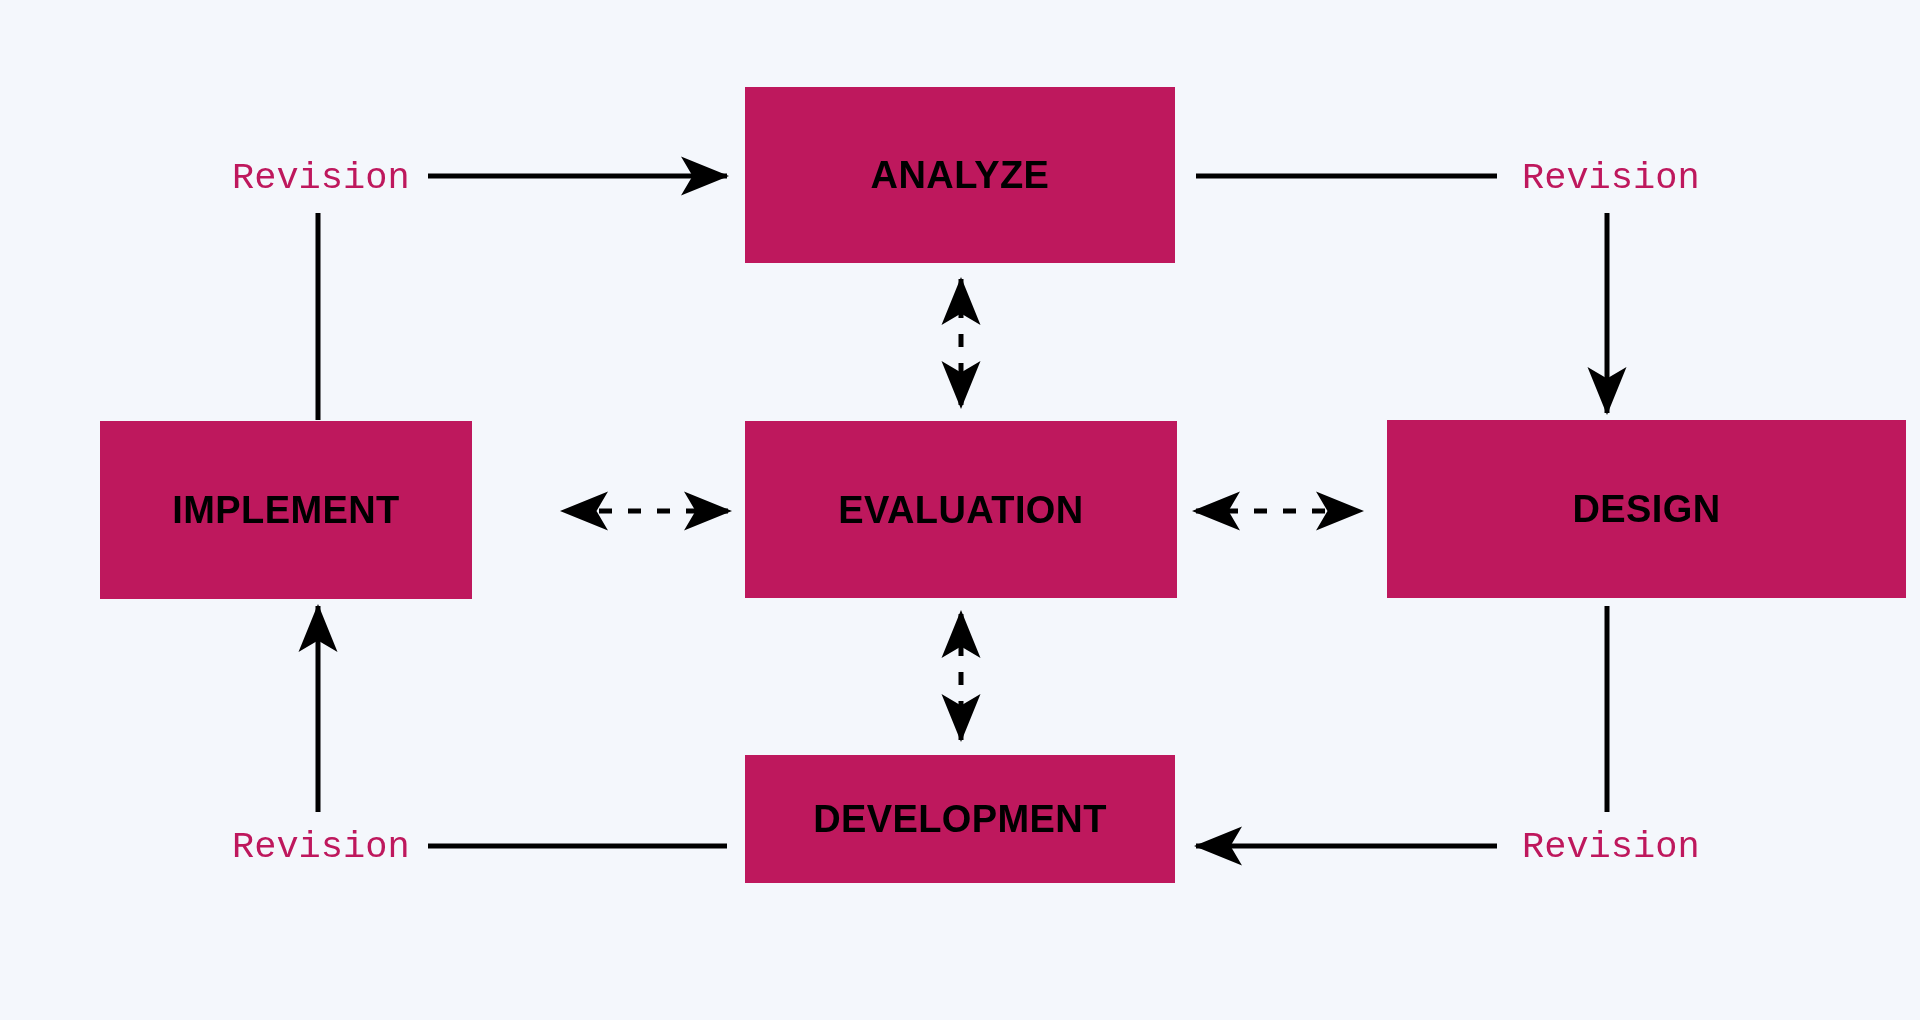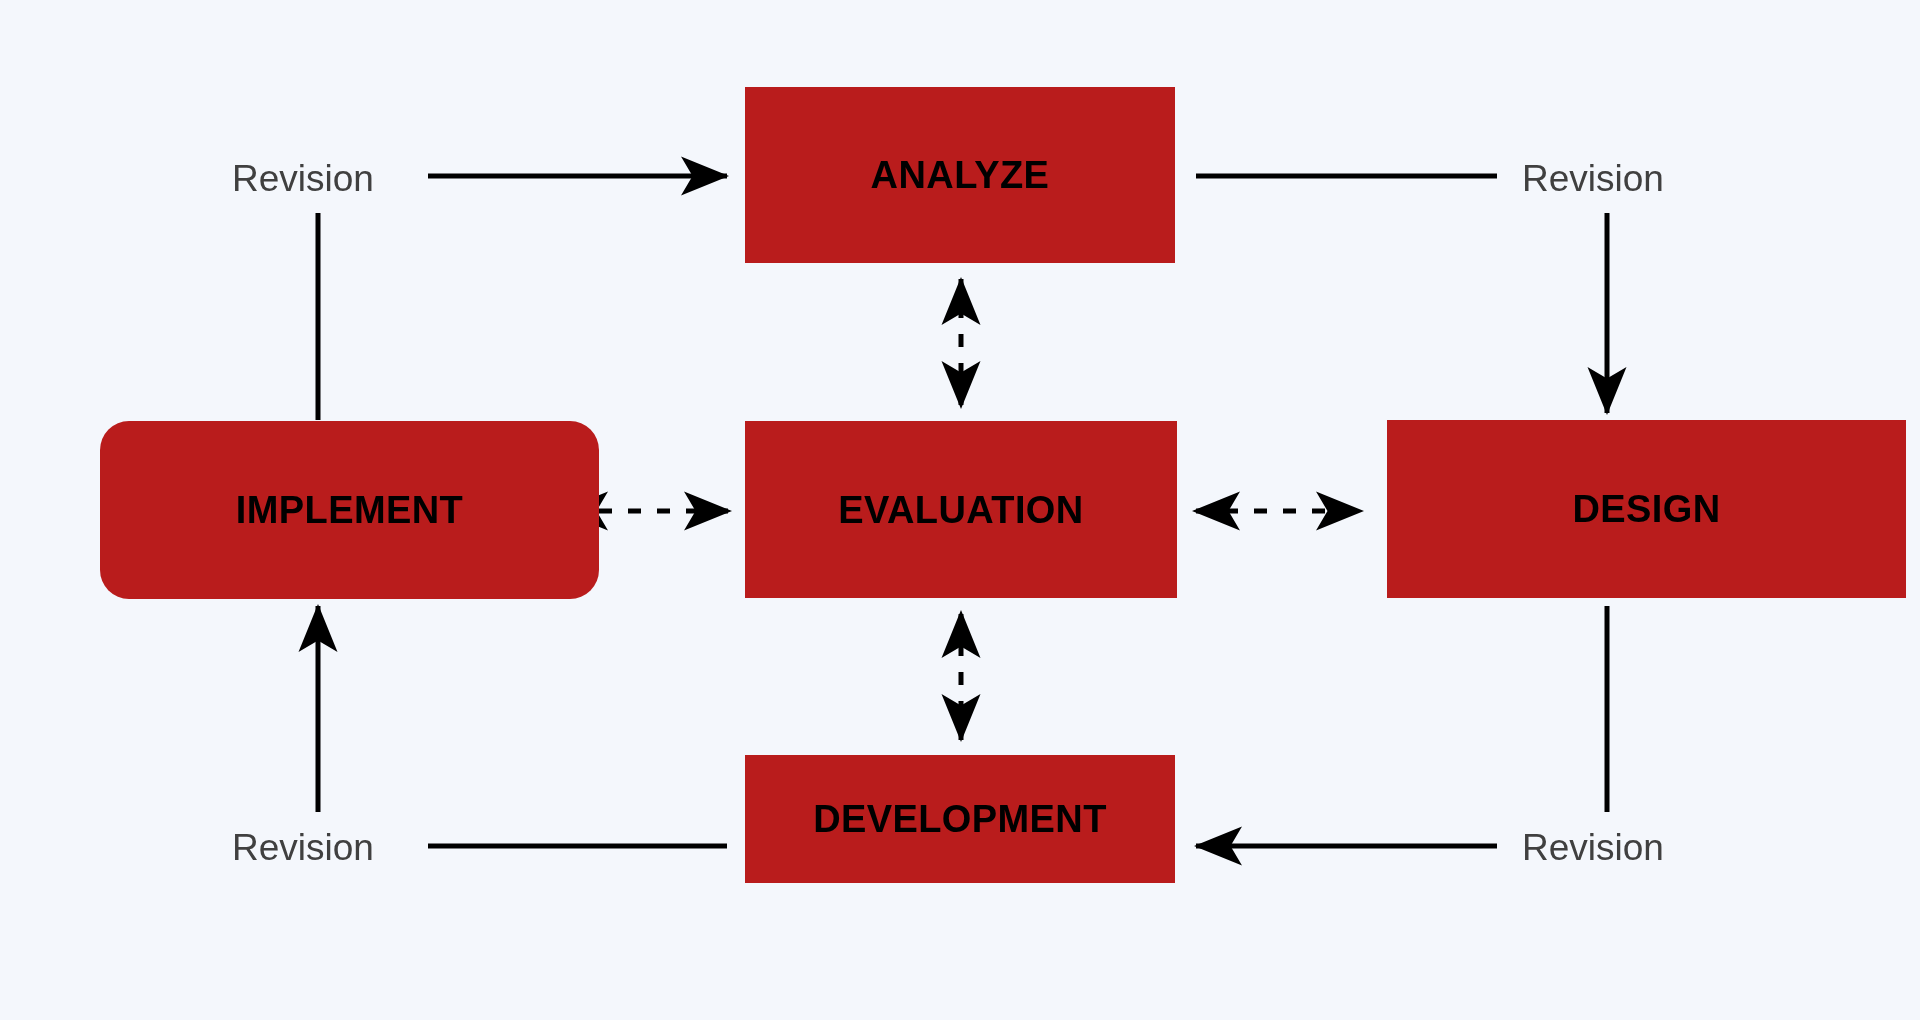--- a/index.html
+++ b/index.html
@@ -23,48 +23,48 @@
   #wires {
     position: absolute;
     left: 0;
     top: 0;
     width: 1920px;
     height: 1020px;
     pointer-events: none;
   }
   .node {
     position: absolute;
-    background: #b91c1c;
+    background: #be185d;
     display: flex;
     align-items: center;
     justify-content: center;
     box-sizing: border-box;
   }
   .node-label {
     font-family: "Liberation Sans", sans-serif;
     font-weight: bold;
     font-size: 38px;
     letter-spacing: 0.4px;
     color: #000000;
     text-align: center;
     line-height: 1;
     white-space: nowrap;
   }
   .node-analyze     { left: 745px;  top: 87px;  width: 430px; height: 176px; }
   .node-evaluation  { left: 745px;  top: 421px; width: 432px; height: 177px; }
-  .node-implement   { left: 100px;  top: 421px; width: 499px; height: 178px; border-radius: 29px; }
+  .node-implement   { left: 100px;  top: 421px; width: 372px; height: 178px; }
   .node-design      { left: 1387px; top: 420px; width: 519px; height: 178px; }
   .node-development { left: 745px;  top: 755px; width: 430px; height: 128px; }
 
   .edge-label {
     position: absolute;
-    font-family: Liberation Sans, sans-serif;
+    font-family: Liberation Mono, monospace;
     font-weight: 400;
     font-size: 37px;
-    color: #404040;
+    color: #be185d;
     white-space: nowrap;
     line-height: 1;
   }
   .lbl-tl { left: 232px;  top: 160px; }
   .lbl-tr { left: 1522px; top: 160px; }
   .lbl-bl { left: 232px;  top: 829px; }
   .lbl-br { left: 1522px; top: 829px; }
 </style>
 </head>
 <body>

